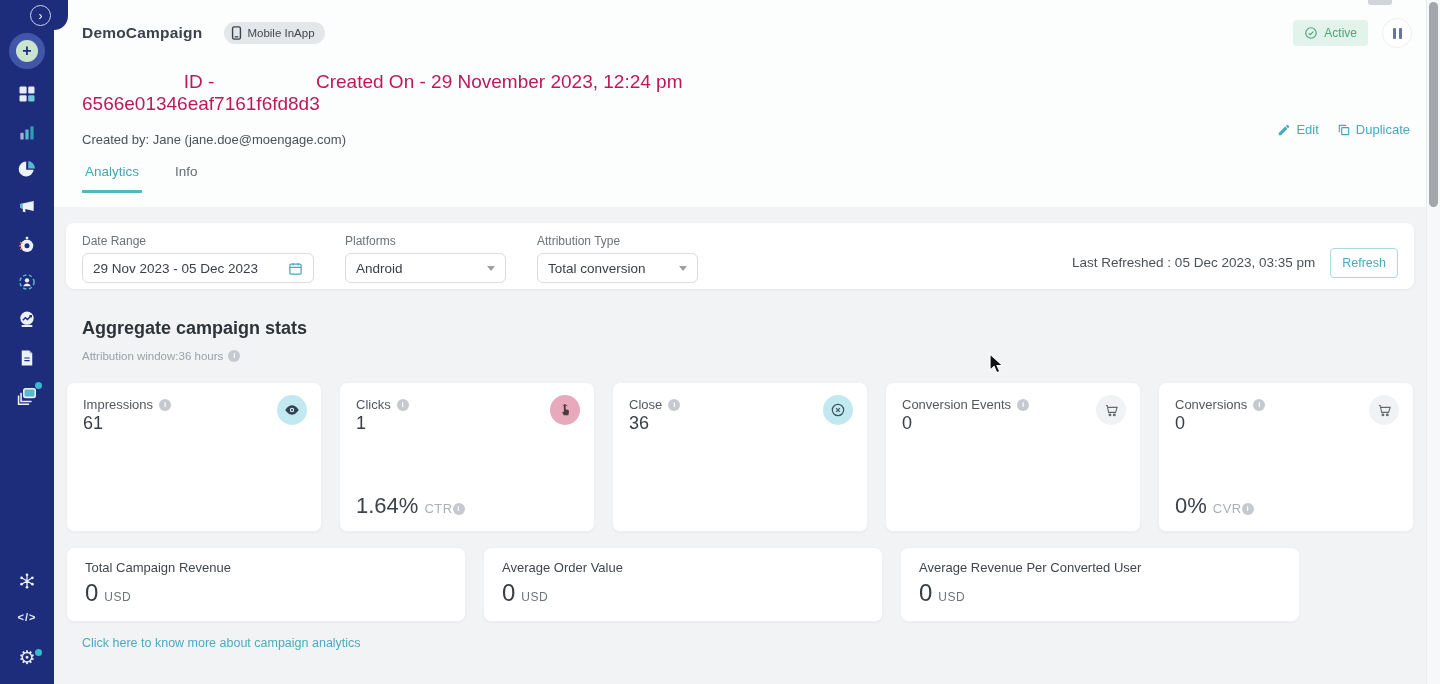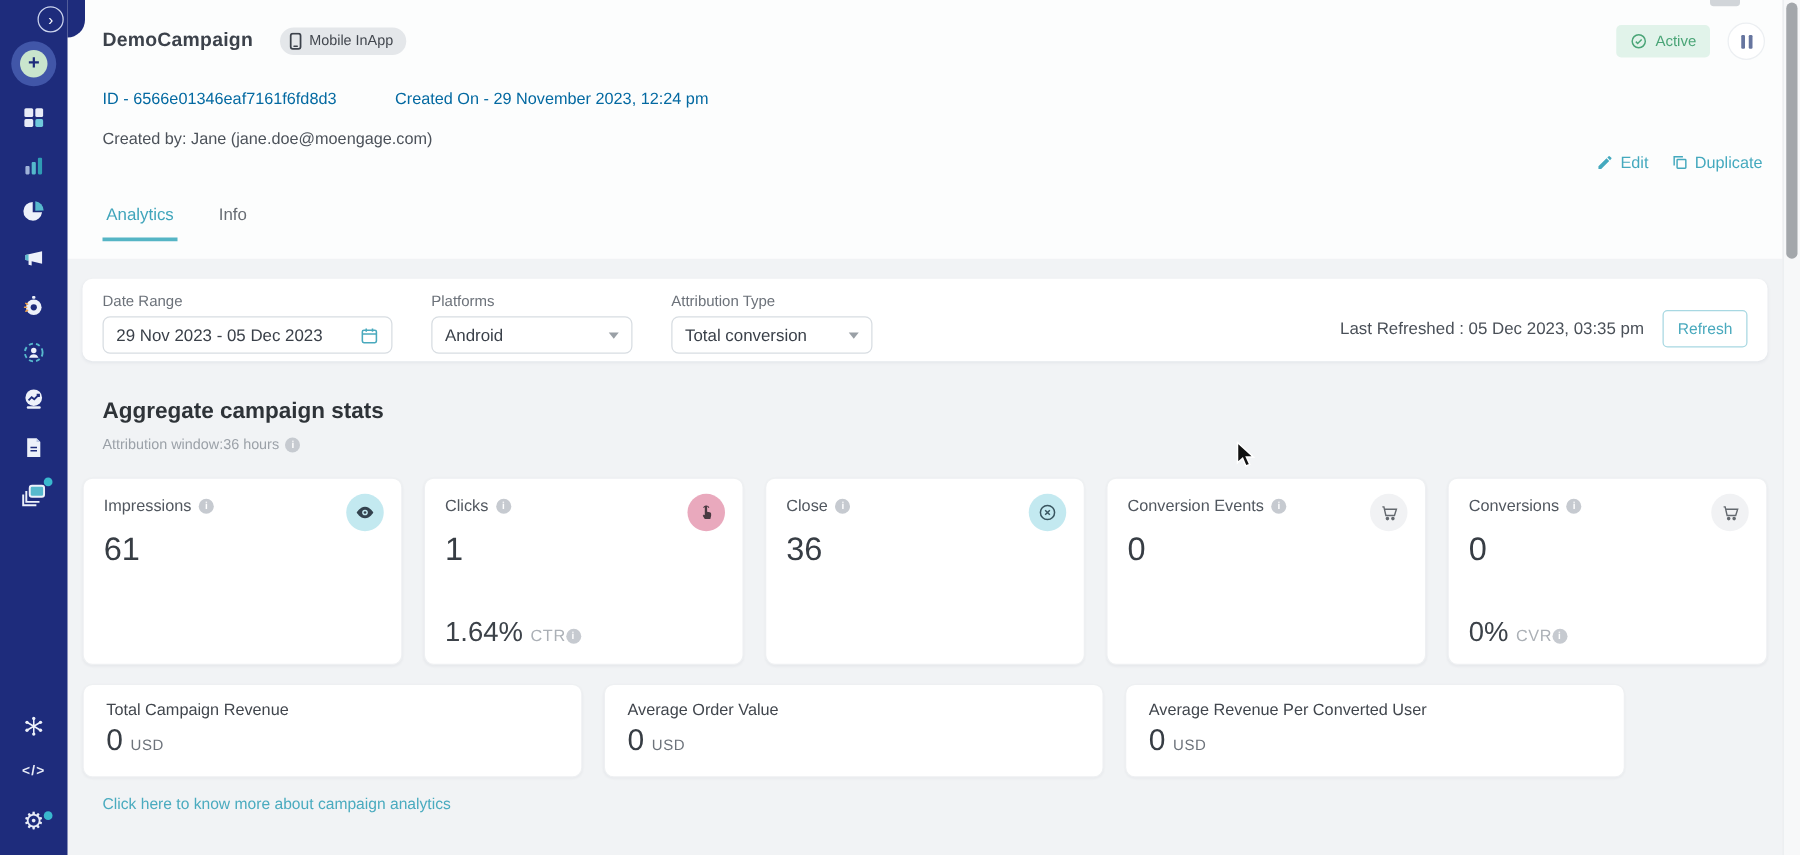--- a/index.html
+++ b/index.html
@@ -28,21 +28,21 @@
   .page-title { font-size:15.5px; font-weight:700; color:#3c424b; letter-spacing:.2px; }
   .channel-badge { margin-left:22px; background:#e4e7ea; border-radius:12px; padding:4px 10px 4px 7px;
     font-size:11.5px; color:#42474e; display:flex; align-items:center; gap:5px; }
   .header-right { margin-left:auto; display:flex; align-items:center; gap:14px; }
   .status-pill { background:#e1f3ea; color:#4aa577; border-radius:4px; padding:6px 11px; font-size:12px;
     display:flex; align-items:center; gap:6px; }
   .pause-btn { width:30px; height:30px; border-radius:50%; background:#fff; border:1px solid #eceff2;
     display:flex; align-items:center; justify-content:center; gap:3px; cursor:pointer; }
   .pause-btn i { display:block; width:3px; height:11px; background:#66759f; border-radius:1px; }
 
-  .meta-row { margin-top:23px; display:flex; font-size:13px; color:#0369a1; }
+  .meta-row { margin-top:23px; display:flex; font-size:19px; color:#be185d;text-align:center; }
   .meta-id { width:234px; }
   .created-by { margin-top:17px; font-size:13px; color:#4c525a; }
 
   .actions-row { position:absolute; top:122px; right:30px; display:flex; gap:18px; }
   .action-link { display:flex; align-items:center; gap:5px; color:#44a9be; font-size:13px; cursor:pointer; }
 
   .tabs-row { position:absolute; top:164px; left:28px; display:flex; gap:30px; }
   .tab { font-size:13.5px; padding:0 3px 11px 3px; cursor:pointer; }
   .tab.active { color:#40a5bb; border-bottom:3px solid #55b5c5; }
   .tab.inactive { color:#686d74; }
@@ -68,21 +68,21 @@
 
   .info-dot { width:12px; height:12px; min-width:12px; border-radius:50%; background:#c6cad0; color:#fff;
     font-size:8px; font-weight:700; display:inline-flex; align-items:center; justify-content:center; line-height:1; cursor:pointer; }
 
   .cards-row { display:flex; gap:17px; margin:20px 26px 0 12px; }
   .stat-card { flex:1; height:150px; background:#fff; border-radius:8px; border:1px solid #eef0f2;
     box-shadow:0 1px 2px rgba(20,30,60,.04); padding:14px 16px; position:relative; }
   .stat-label-row { display:flex; align-items:center; gap:6px; font-size:13px; color:#51575f; padding-right:40px; }
   .icon-circle { position:absolute; top:12px; right:14px; width:30px; height:30px; border-radius:50%;
     display:flex; align-items:center; justify-content:center; }
-  .stat-value { margin-top:12px; font-size:26px; color:#373d44; }
+  .stat-value { margin-top:1px; font-size:18px; color:#373d44; }
   .sub-row { position:absolute; left:16px; bottom:12px; display:flex; align-items:baseline; gap:6px; }
   .sub-value { font-size:22px; color:#3c4249; }
   .sub-label { font-size:13px; color:#abb0b6; letter-spacing:.5px; display:flex; align-items:center; gap:0; }
 
   .revenue-row { display:flex; gap:17px; margin:15px 26px 0 12px; }
   .rev-card { width:400px; height:75px; background:#fff; border-radius:8px; border:1px solid #eef0f2;
     box-shadow:0 1px 2px rgba(20,30,60,.04); padding:12px 18px; }
   .rev-label { font-size:13px; color:#41464d; }
   .rev-value-row { margin-top:4px; display:flex; align-items:baseline; gap:6px; }
   .rev-value { font-size:24px; color:#373d44; }

